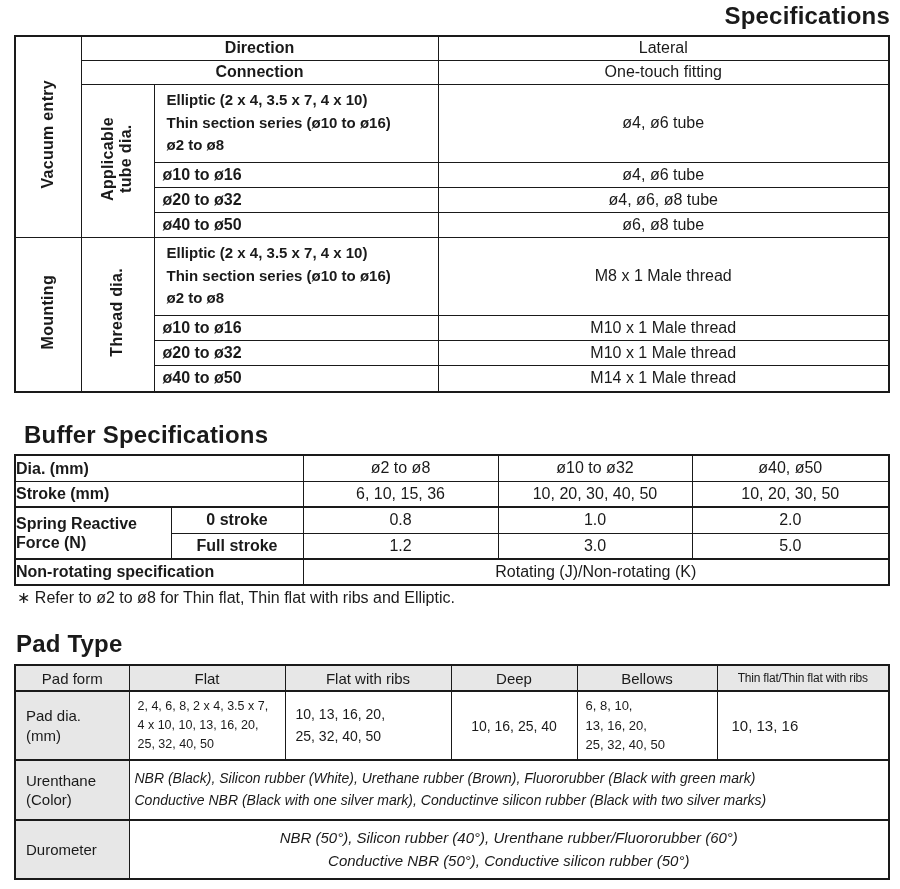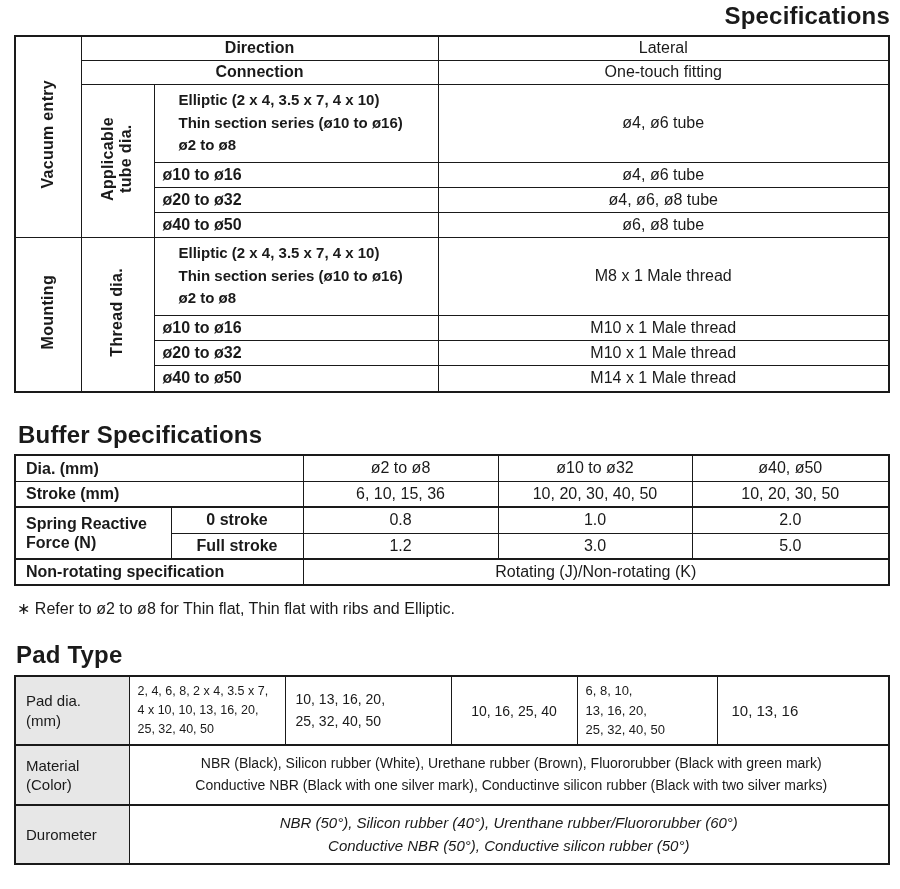--- a/index.html
+++ b/index.html
@@ -11,74 +11,74 @@
   }
   .page { padding: 3px 10px 0 14px; width: 900px; }
 
   h1.sec-title {
     font-size: 24px;
     font-weight: 700;
     letter-spacing: 0.2px;
     line-height: 26px;
   }
   .t-spec-title   { margin: 0 0 6px 2px; text-align: right; }
-  .t-buffer-title { margin: 29px 0 6px 4px; }
+  .t-buffer-title { margin: 29px 0 6px 10px; }
   .t-pad-title    { margin: 24px 0 7px 2px; }
 
   table {
     border-collapse: collapse;
     table-layout: fixed;
     width: 874px;
     border: 2px solid #1a1a1a;
   }
   td, th { border: 1px solid #1a1a1a; font-weight: 400; }
 
   
   .t1 td { font-size: 16px; }
   .t1 .lbl  { font-weight: 700; text-align: left; padding-left: 8px; }
-  .t1 .lbl3 { font-weight: 700; text-align: left; padding-left: 24px; line-height: 1.52; white-space: pre-line; font-size: 15px; }
+  .t1 .lbl3 { font-weight: 700; text-align: left; padding-left: 12px; line-height: 1.52; white-space: pre-line; font-size: 15px; }
   .t1 .val  { text-align: center; }
   .t1 .hdr  { font-weight: 700; text-align: center; }
   .rot-cell { text-align: center; vertical-align: middle; }
   .vert {
     display: inline-block;
     writing-mode: vertical-rl;
     transform: rotate(180deg);
     font-weight: 700;
     font-size: 16px;
     line-height: 1.15;
     white-space: pre-line;
     letter-spacing: 0.3px;
   }
   .h24 { height: 24px; } .h25 { height: 25px; }
   .h27 { height: 27px; } .h78 { height: 78px; }
 
   
   .t2 td { font-size: 16px; height: 26px; }
-  .t2 .lbl { font-weight: 700; text-align: left; padding-left: 10px; line-height: 1.2; }
+  .t2 .lbl { font-weight: 700; text-align: left; padding-left: 0; line-height: 1.2; }
   .t2 .sub { font-weight: 700; text-align: center; }
   .t2 .val { text-align: center; }
   .t2 tr.sep > td { border-top: 2px solid #1a1a1a; }
 
   
   .t3 > tbody > tr > td { border-top: 2px solid #1a1a1a; }
   .t3 .head { background: #e7e7e7; text-align: center; font-size: 15px; height: 26px; }
   .t3 .head-sm { background: #e7e7e7; text-align: center; font-size: 12px; height: 26px; letter-spacing: -0.2px; }
   .t3 .rowlbl { background: #e7e7e7; text-align: left; padding-left: 10px; font-size: 15px; line-height: 1.3; white-space: pre-line; vertical-align: middle; margin-left: 12px; }
   .pre { white-space: pre-line; }
   .pd-flat    { font-size: 12.5px; line-height: 1.5;  text-align: left; padding-left: 8px; vertical-align: middle; }
   .pd-ribs    { font-size: 14px;   line-height: 1.55; text-align: left; padding-left: 10px; vertical-align: middle; }
   .pd-deep    { font-size: 14px;   text-align: center; vertical-align: middle; }
   .pd-bellows { font-size: 13px;   line-height: 1.5;  text-align: left; padding-left: 8px; vertical-align: middle; }
   .pd-thin    { font-size: 15px;   text-align: left; padding-left: 14px; vertical-align: middle; }
-  .mat  { font-size: 14px; line-height: 1.55; text-align: center; padding-left: 5px; vertical-align: middle; }
+  .mat  { font-size: 14px; line-height: 1.55; text-align: left; padding-left: 5px; vertical-align: middle; font-style: italic; }
   .duro { font-size: 15px; line-height: 1.5;  text-align: center; vertical-align: middle; font-style: italic; }
   .r-paddia { height: 69px; } .r-mat { height: 60px; } .r-duro { height: 59px; }
 
-  .footnote { font-size: 16px; margin: 13px 0 0 3px; color: #1a1a1a; }
+  .footnote { font-size: 16px; margin: 2px 0 0 3px; color: #1a1a1a; }
 </style>
 </head>
 <body>
 
 <div class="page">
 
   <h1 class="sec-title t-spec-title">Specifications</h1>
 
   <table class="t1">
     <colgroup>
@@ -190,36 +190,44 @@
   <table class="t3">
     <colgroup>
         <col style="width:114px">
         <col style="width:156px">
         <col style="width:166px">
         <col style="width:126px">
         <col style="width:140px">
         <col style="width:172px">
       </colgroup>
     <tbody>
+        <tr>
+      <td class="head">Pad form</td>
+      <td class="head">Flat</td>
+      <td class="head">Flat with ribs</td>
+      <td class="head">Deep</td>
+      <td class="head">Bellows</td>
+      <td class="head-sm">Thin flat/Thin flat with ribs</td>
+    </tr>
     <tr class="r-paddia">
       <td class="rowlbl">Pad dia.
 (mm)</td>
       <td class="pd-flat pre">2, 4, 6, 8, 2 x 4, 3.5 x 7,
 4 x 10, 10, 13, 16, 20,
 25, 32, 40, 50</td>
       <td class="pd-ribs pre">10, 13, 16, 20,
 25, 32, 40, 50</td>
       <td class="pd-deep">10, 16, 25, 40</td>
       <td class="pd-bellows pre">6, 8, 10,
 13, 16, 20,
 25, 32, 40, 50</td>
       <td class="pd-thin">10, 13, 16</td>
     </tr>
     <tr class="r-mat">
-      <td class="rowlbl">Material
+      <td class="rowlbl">Urenthane
 (Color)</td>
       <td class="mat pre" colspan="5">NBR (Black), Silicon rubber (White), Urethane rubber (Brown), Fluororubber (Black with green mark)
 Conductive NBR (Black with one silver mark), Conductinve silicon rubber (Black with two silver marks)</td>
     </tr>
     <tr class="r-duro">
       <td class="rowlbl">Durometer</td>
       <td class="duro pre" colspan="5">NBR (50°), Silicon rubber (40°), Urenthane rubber/Fluororubber (60°)
 Conductive NBR (50°), Conductive silicon rubber (50°)</td>
     </tr>
   </tbody>

